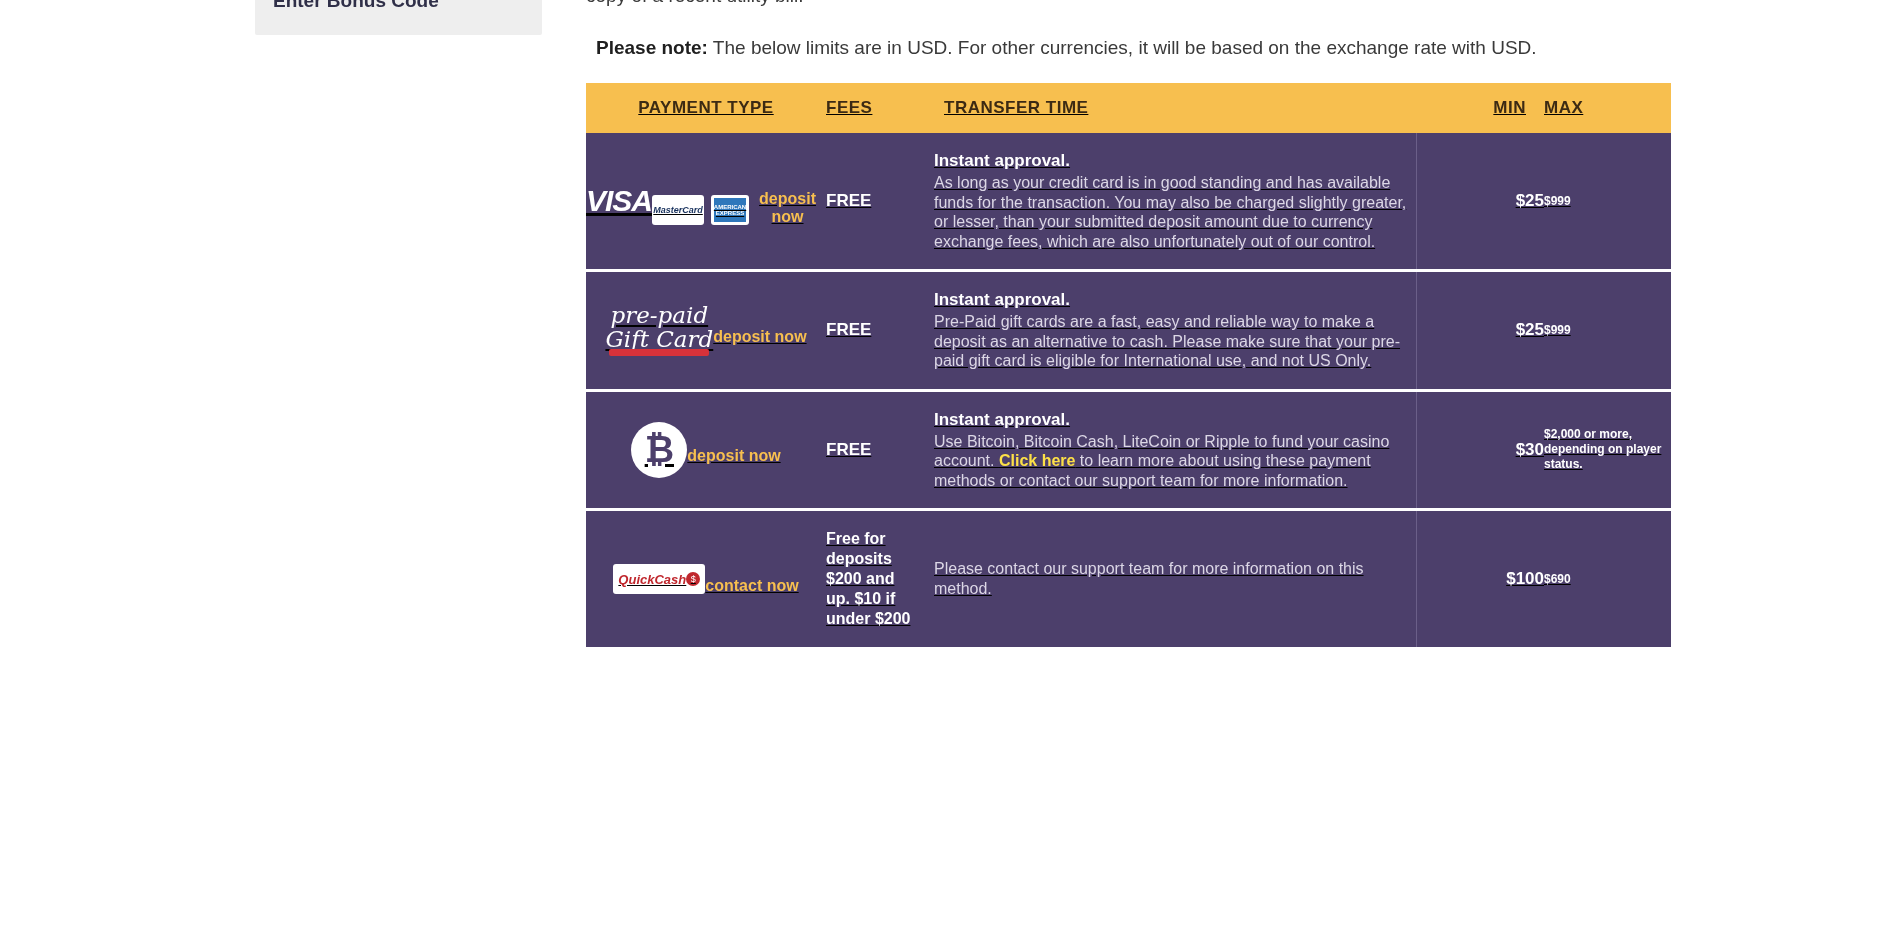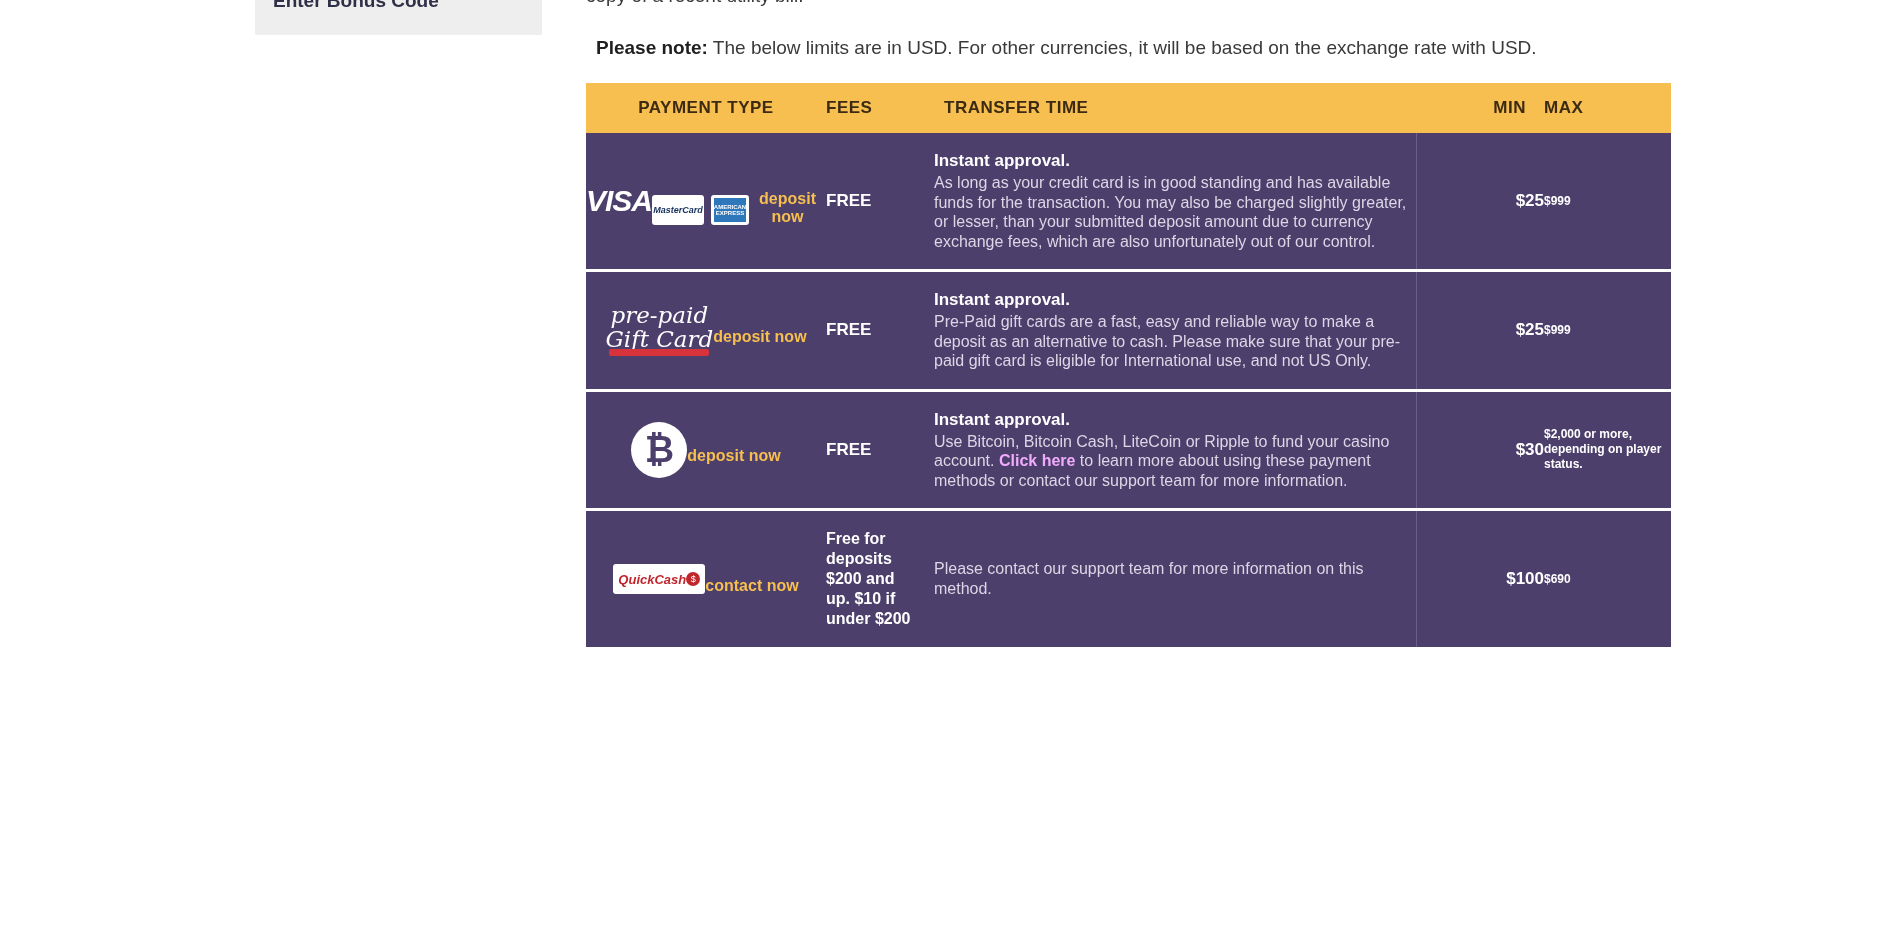--- a/index.html
+++ b/index.html
@@ -58,20 +58,21 @@
     line-height: 1.45;
     margin: 24px 0 22px 10px;
   }
   .note-line b { color: #1f1f1f; }
 
   
   .pay-table {
     width: 1057px;
     border-collapse: collapse;
     table-layout: fixed;
+    text-decoration: underline;
   }
   .pay-table thead th {
     background: #f7bf4f;
     color: #3c2a13;
     font-size: 17px;
     font-weight: bold;
     letter-spacing: .5px;
     padding: 15px 0;
     text-align: left;
   }
@@ -130,21 +131,21 @@
     font-weight: bold;
     color: #ffffff;
     margin-bottom: 2px;
   }
   .desc-body {
     font-size: 16px;
     line-height: 1.22;
     color: #dcd7e6;
   }
   .desc-body .inline-link {
-    color: #f0abfc;
+    color: #fde047;
     font-weight: bold;
     text-decoration: none;
     cursor: pointer;
   }
   .desc-plain {
     font-size: 16px;
     line-height: 1.25;
     color: #dcd7e6;
   }
 

